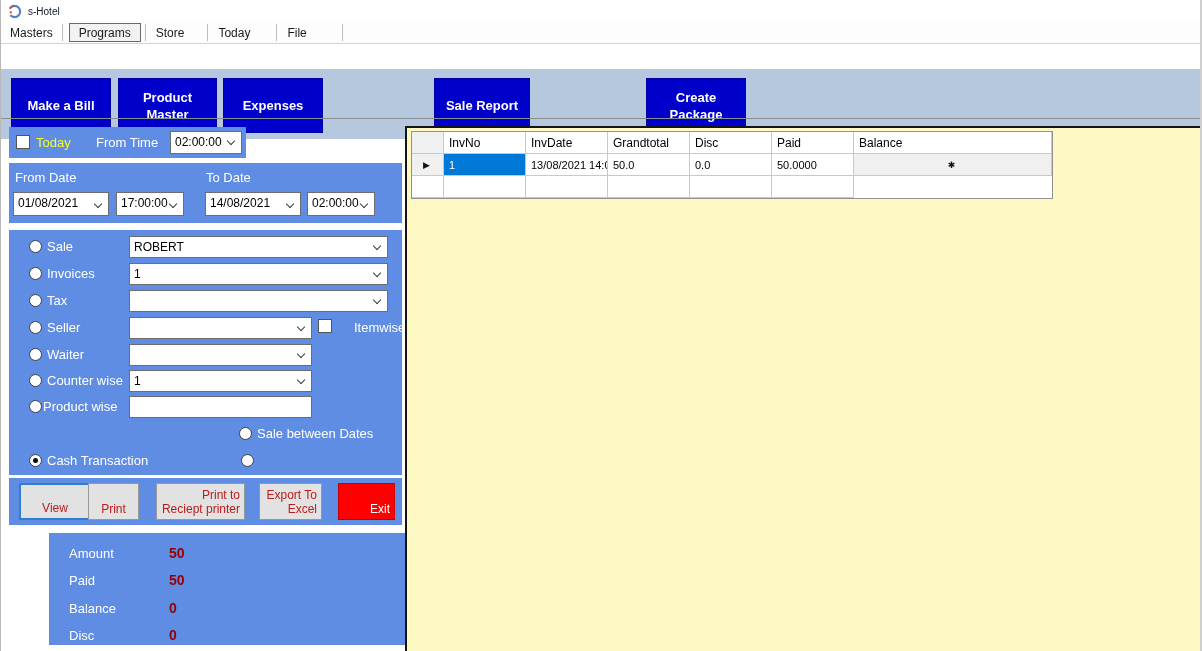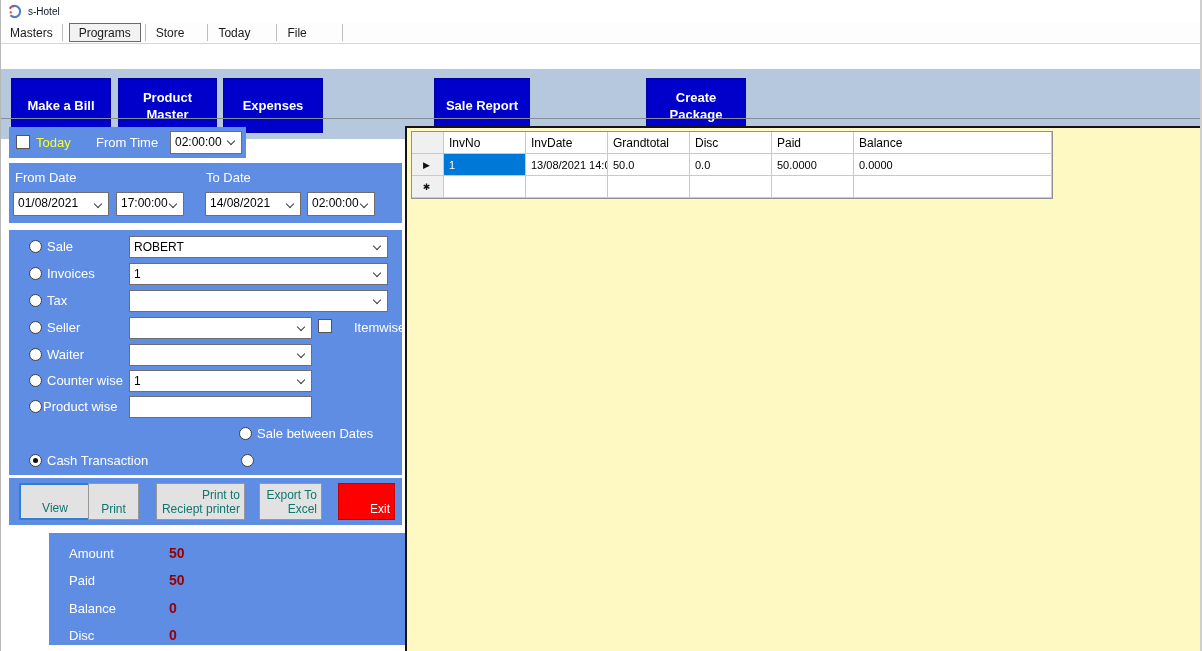--- a/index.html
+++ b/index.html
@@ -36,21 +36,21 @@
   .tbox { padding-right:4px; }
   .chev { position:absolute; right:7px; top:6px; width:6px; height:6px;
           border-right:1.5px solid #3c3c3c; border-bottom:1.5px solid #3c3c3c; transform:rotate(45deg); }
   .checkbox { position:absolute; width:14px; height:14px; background:#fff; border:1px solid #555; }
   .radio { position:absolute; width:13px; height:13px; border-radius:50%; background:#fff; border:1px solid #3f3f3f; }
   .radio.checked::after { content:""; position:absolute; left:3px; top:3px; width:5px; height:5px;
                           border-radius:50%; background:#0d0d0d; }
 
   
   .winbtn { position:absolute; top:5px; height:37px; background:#e2e2e2; border:1px solid #989898;
-            font-size:12px; color:#0f766e; white-space:pre-line; display:flex; align-items:flex-end;
+            font-size:12px; color:#b91c1c; white-space:pre-line; display:flex; align-items:flex-end;
             justify-content:center; padding:3px 4px; line-height:14px; text-align:center; cursor:pointer; }
   .winbtn.right { justify-content:flex-end; text-align:right; }
   .winbtn.focus { border:2px solid #2e7fd2; }
   .winbtn.exit { background:#fe0000; border-color:#c40000; color:#fff; }
 
   
   .tot-value { position:absolute; color:#970000; font-size:14px; font-weight:bold; }
 
   
   .grid-region { position:absolute; left:404px; top:126px; width:795px; height:528px; background:#fef9c3;
@@ -225,21 +225,20 @@
       <div class="gcell ghead">Disc</div>
       <div class="gcell ghead">Paid</div>
       <div class="gcell ghead">Balance</div>
 
       <div class="gcell grhdr gmark">▶</div>
       <div class="gcell gsel">1</div>
       <div class="gcell">13/08/2021 14:02</div>
       <div class="gcell">50.0</div>
       <div class="gcell">0.0</div>
       <div class="gcell">50.0000</div>
-      <div class="gcell">0.0000</div>
 
       <div class="gcell grhdr gmark">✱</div>
       <div class="gcell"></div>
       <div class="gcell"></div>
       <div class="gcell"></div>
       <div class="gcell"></div>
       <div class="gcell"></div>
       <div class="gcell"></div>
     </div>
   </div>

